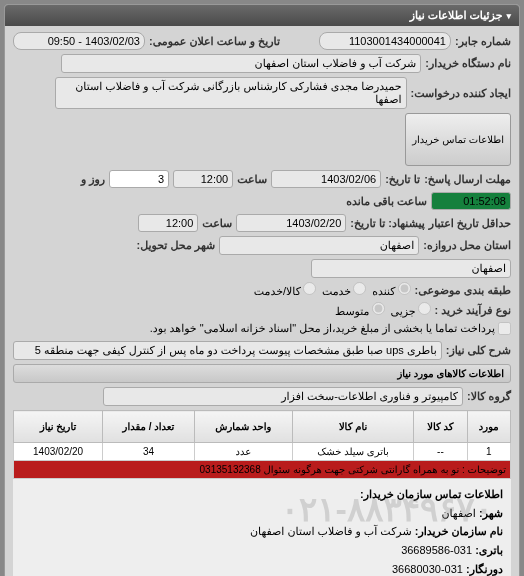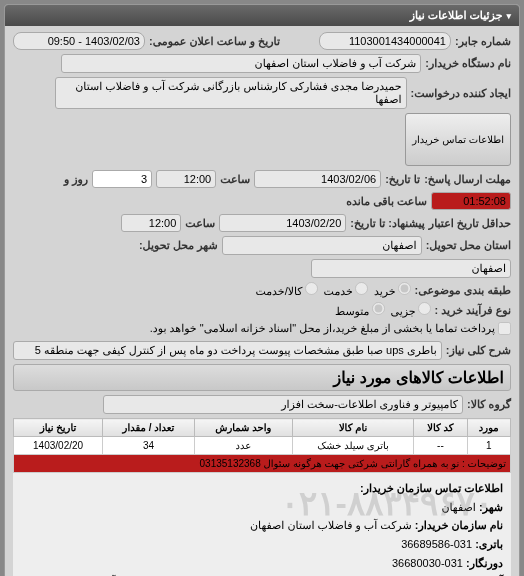--- a/index.html
+++ b/index.html
@@ -8,30 +8,30 @@
 .panel-header { background: linear-gradient(#6a6a6a,#4a4a4a); color: #fff; padding: 4px 8px; font-size: 11px; font-weight: bold; display:flex; align-items:center; gap:4px;}
 .panel-header .arrow{ font-size:9px;}
 .panel-body { padding: 6px 8px; }
 .row { display: flex; align-items: center; margin-bottom: 4px; gap: 4px; flex-wrap: wrap; }
 .label { font-size: 11px; color: #333; font-weight: bold; white-space: nowrap; }
 .field { background: #fff; border: 1px solid #aaa; border-radius: 3px; padding: 2px 4px; font-size: 11px; min-height: 18px; display: inline-flex; align-items: center; }
 .field.grey { background: #e8e8e8; }
 .radio-group { display: inline-flex; align-items: center; gap: 6px; font-size: 11px; }
 .radio-group input { margin-left: 2px; }
 .btn-link { background: linear-gradient(#eee,#ccc); border: 1px solid #999; border-radius: 3px; padding: 20px 6px; font-size: 10px; cursor: pointer; }
-.section-title { background: linear-gradient(#ddd,#c8c8c8); border: 1px solid #aaa; border-radius: 3px; padding: 3px 6px; font-size: 16px; font-weight: bold; margin: 4px 0; }
+.section-title { background: linear-gradient(#ddd,#c8c8c8); border: 1px solid #aaa; border-radius: 3px; padding: 3px 6px; font-size: 10px; font-weight: bold; margin: 4px 0; }
 table.items { width: 100%; border-collapse: collapse; font-size: 10px; background:#fff;}
-table.items th { background: linear-gradient(#f5f5f5,#e0e0e0); border: 1px solid #bbb; padding: 3px 4px; font-weight: bold; }
+table.items th { background: linear-gradient(#f5f5f5,#e0e0e0); border: 1px solid #bbb; padding: 10px 4px; font-weight: bold; }
 table.items td { border: 1px solid #ccc; padding: 3px 4px; text-align: center; }
 .footer-row td { background: #b91c1c; text-align: right !important; padding: 4px 6px;}
 .contact-block { background: #eee; padding: 6px 8px; font-size: 11px; line-height: 1.7; }
 .contact-block .lbl { font-weight: bold; }
 .watermark { position: absolute; font-size: 34px; color: rgba(120,120,120,0.25); font-weight: bold; pointer-events: none; transform: translate(-10px, -4px); letter-spacing:1px;}
 .spacer{ flex:1; }
-.w60{width:60px;} .w80{width:80px;} .w110{width:127px;} .w160{width:132px;border-radius:8px;} .w200{width:200px;} .w300{width:352px;} .w360{width:360px;}
+.w60{width:60px;} .w80{width:80px;} .w110{width:110px;} .w160{width:132px;border-radius:8px;} .w200{width:200px;} .w300{width:352px;} .w360{width:360px;}
 .rel{position:relative;}
 </style>
 </head>
 <body>
 
 <div class="panel">
   <div class="panel-header">
     <span class="arrow">▾</span>
     <span>جزئیات اطلاعات نیاز</span>
   </div>
@@ -57,43 +57,43 @@
     </div>
 
     <div class="row">
       <span class="label">مهلت ارسال پاسخ:</span>
       <span class="label">تا تاریخ:</span>
       <span class="field grey w110">1403/02/06</span>
       <span class="label">ساعت</span>
       <span class="field grey w60">12:00</span>
       <span class="field w60" style="background:#fff;">3</span>
       <span class="label">روز و</span>
-      <span class="field w80" style="background:#b91c1c;">01:52:08</span>
+      <span class="field w80" style="background:#15803d;">01:52:08</span>
       <span class="label">ساعت باقی مانده</span>
     </div>
 
     <div class="row">
       <span class="label">حداقل تاریخ اعتبار</span>
       <span class="label">پیشنهاد: تا تاریخ:</span>
       <span class="field grey w110">1403/02/20</span>
       <span class="label">ساعت</span>
       <span class="field grey w60">12:00</span>
     </div>
 
     <div class="row">
-      <span class="label">استان محل تحویل:</span>
+      <span class="label">استان محل دروازه:</span>
       <span class="field grey w200">اصفهان</span>
       <span class="label">شهر محل تحویل:</span>
       <span class="field grey w200">اصفهان</span>
     </div>
 
     <div class="row">
       <span class="label">طبقه بندی موضوعی:</span>
       <span class="radio-group">
-        <label><input type="radio" checked="" disabled="" style=""><span>خرید</span></label>
+        <label><input type="radio" checked="" disabled="" style=""><span>کننده</span></label>
         <label><input type="radio" disabled="" style=""><span>خدمت</span></label>
         <label><input type="radio" disabled="" style=""><span>کالا/خدمت</span></label>
       </span>
     </div>
 
     <div class="row">
       <span class="label">نوع فرآیند خرید :</span>
       <span class="radio-group">
         <label><input type="radio" disabled="" style=""><span>جزیی</span></label>
         <label><input type="radio" checked="" disabled="" style=""><span>متوسط</span></label>

